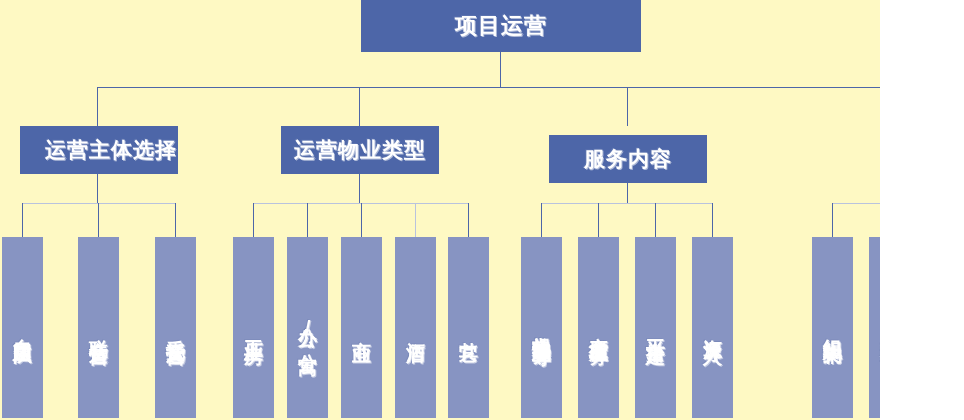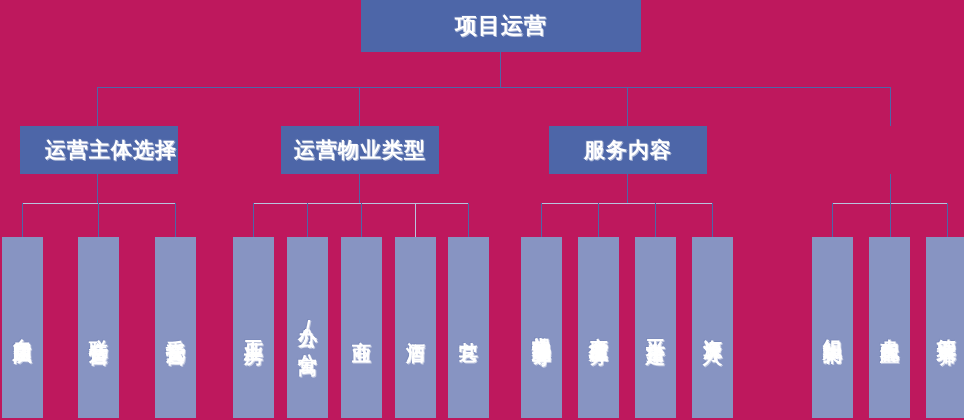--- a/index.html
+++ b/index.html
@@ -6,23 +6,23 @@
   html, body {
     margin: 0;
     padding: 0;
     background: #ffffff;
   }
   body {
     font-family: "Liberation Sans", "DejaVu Sans", sans-serif;
   }
   #chart {
     position: relative;
-    width: 964px;
+    width: 880px;
     height: 420px;
-    background: #be185d;
+    background: #fef9c3;
     overflow: hidden;
   }
 
   
   .conn {
     position: absolute;
     background: #4D66A8;
   }
   .conn.h { height: 1px; }
   .conn.v { width: 1px; }
@@ -107,21 +107,21 @@
   <div class="conn v" style="left:361px; top:203px; height:34px;"></div>
   <div class="conn v light" style="left:415px; top:203px; height:34px;"></div>
   <div class="conn v" style="left:468px; top:203px; height:34px;"></div>
 
   <div class="node leaf" style="left:233px; top:237px; width:41px; height:181px;">工业厂房</div>
   <div class="node leaf" style="left:287px; top:237px; width:41px; height:181px;">办公/公寓</div>
   <div class="node leaf" style="left:341px; top:237px; width:41px; height:181px;">商业</div>
   <div class="node leaf" style="left:395px; top:237px; width:41px; height:181px;">酒店</div>
   <div class="node leaf" style="left:448px; top:237px; width:41px; height:181px;">其它</div>
 
-  <div class="node l2" style="left:549px; top:126px; width:158px; height:48px;">服务内容</div>
+  <div class="node l2" style="left:549px; top:135px; width:158px; height:48px;">服务内容</div>
 
   <div class="conn v" style="left:627px; top:174px; height:29px;"></div>
   <div class="conn h light" style="left:541px; top:203px; width:172px;"></div>
 
   <div class="conn v" style="left:541px; top:203px; height:34px;"></div>
   <div class="conn v" style="left:598px; top:203px; height:34px;"></div>
   <div class="conn v" style="left:655px; top:203px; height:34px;"></div>
   <div class="conn v" style="left:712px; top:203px; height:34px;"></div>
 
   <div class="node leaf" style="left:521px; top:237px; width:41px; height:181px;">常规物业服务等</div>

